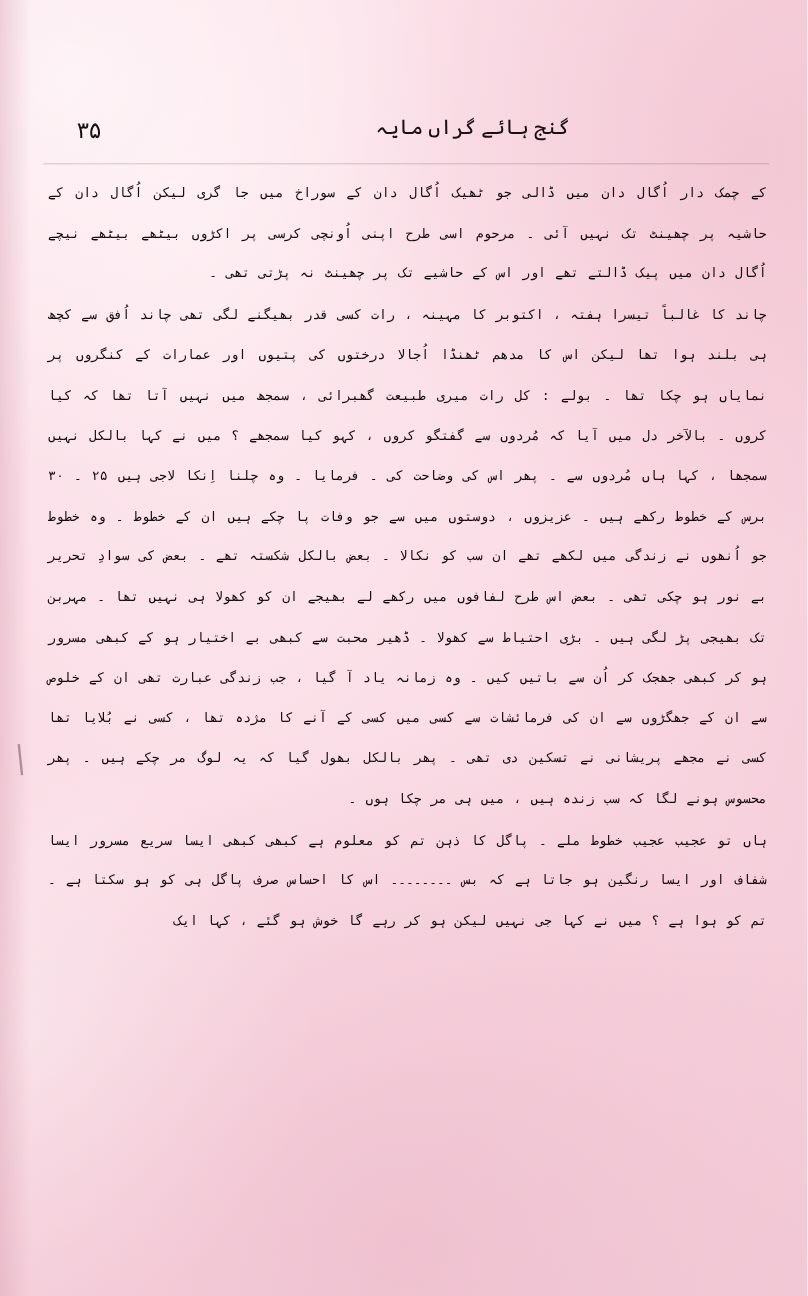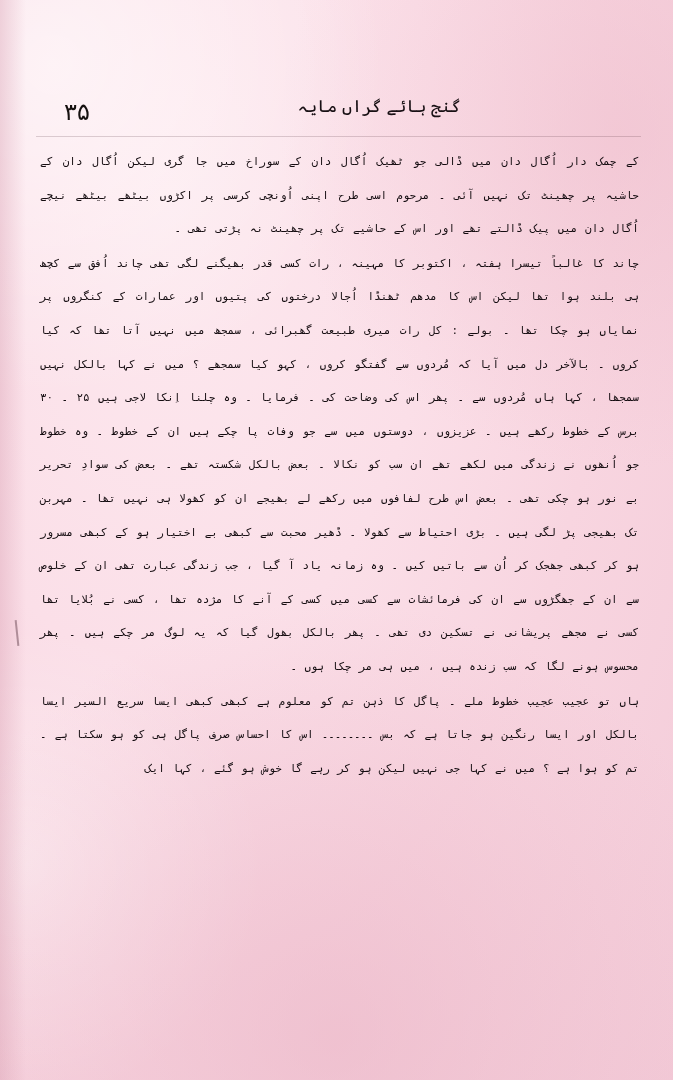--- a/index.html
+++ b/index.html
@@ -49,32 +49,32 @@
   }
 
   
   .header {
     position: relative;
     height: 34px;
     direction: rtl;
   }
   .header .title {
     position: absolute;
-    right: 178px;
+    right: 164px;
     top: 0;
     font-size: 17px;
     color: #181014;
     white-space: nowrap;
-    font-family: Liberation Sans, sans-serif;
+    font-family: Liberation Serif, serif;
   }
   .header .folio {
     position: absolute;
     left: 24px;
     top: 2px;
-    font-size: 24px;
+    font-size: 19px;
     color: #15100f;
     letter-spacing: 1px;
   }
 
   .rule {
     position: absolute;
     right: -2px;
     left: -4px;
     top: 40px;
     height: 1px;
@@ -124,19 +124,19 @@
     <div class="header">
       <div class="title">گنج ہائے گراں مایہ</div>
       <div class="folio">۳۵</div>
     </div>
 
     <div class="rule"></div>
 
     <div class="body-text">
       <p class="para">کے چمک دار اُگال دان میں ڈالی جو ٹھیک اُگال دان کے سوراخ میں جا گری لیکن اُگال دان کے حاشیہ پر چھینٹ تک نہیں آئی ۔ مرحوم اسی طرح اپنی اُونچی کرسی پر اکڑوں بیٹھے بیٹھے نیچے اُگال دان میں پیک ڈالتے تھے اور اس کے حاشیے تک پر چھینٹ نہ پڑتی تھی ۔</p>
       <p class="para">چاند کا غالباً تیسرا ہفتہ ، اکتوبر کا مہینہ ، رات کسی قدر بھیگنے لگی تھی چاند اُفق سے کچھ ہی بلند ہوا تھا لیکن اس کا مدھم ٹھنڈا اُجالا درختوں کی پتیوں اور عمارات کے کنگروں پر نمایاں ہو چکا تھا ۔ بولے : کل رات میری طبیعت گھبرائی ، سمجھ میں نہیں آتا تھا کہ کیا کروں ۔ بالآخر دل میں آیا کہ مُردوں سے گفتگو کروں ، کہو کیا سمجھے ؟ میں نے کہا بالکل نہیں سمجھا ، کہا ہاں مُردوں سے ۔ پھر اس کی وضاحت کی ۔ فرمایا ۔ وہ چلنا اِنکا لاجی ہیں ۲۵ ۔ ۳۰ برس کے خطوط رکھے ہیں ۔ عزیزوں ، دوستوں میں سے جو وفات پا چکے ہیں ان کے خطوط ۔ وہ خطوط جو اُنھوں نے زندگی میں لکھے تھے ان سب کو نکالا ۔ بعض بالکل شکستہ تھے ۔ بعض کی سوادِ تحریر بے نور ہو چکی تھی ۔ بعض اس طرح لفافوں میں رکھے لے بھیجے ان کو کھولا ہی نہیں تھا ۔ مہربن تک بھیجی پڑ لگی ہیں ۔ بڑی احتیاط سے کھولا ۔ ڈھیر محبت سے کبھی بے اختیار ہو کے کبھی مسرور ہو کر کبھی جھجک کر اُن سے باتیں کیں ۔ وہ زمانہ یاد آ گیا ، جب زندگی عبارت تھی ان کے خلوص سے ان کے جھگڑوں سے ان کی فرمائشات سے کسی میں کسی کے آنے کا مژدہ تھا ، کسی نے بُلایا تھا کسی نے مجھے پریشانی نے تسکین دی تھی ۔ پھر بالکل بھول گیا کہ یہ لوگ مر چکے ہیں ۔ پھر محسوس ہونے لگا کہ سب زندہ ہیں ، میں ہی مر چکا ہوں ۔</p>
-      <p class="para">ہاں تو عجیب عجیب خطوط ملے ۔ پاگل کا ذہن تم کو معلوم ہے کبھی کبھی ایسا سریع السیر ایسا بالکل اور ایسا رنگین ہو جاتا ہے کہ بس ۔۔۔۔۔۔۔۔ اس کا احساس صرف پاگل ہی کو ہو سکتا ہے ۔ تم کو ہوا ہے ؟ میں نے کہا جی نہیں لیکن ہو کر رہے گا خوش ہو گئے ، کہا ایک</p>
+      <p class="para">ہاں تو عجیب عجیب خطوط ملے ۔ پاگل کا ذہن تم کو معلوم ہے کبھی کبھی ایسا سریع مسرور ایسا شفاف اور ایسا رنگین ہو جاتا ہے کہ بس ۔۔۔۔۔۔۔۔ اس کا احساس صرف پاگل ہی کو ہو سکتا ہے ۔ تم کو ہوا ہے ؟ میں نے کہا جی نہیں لیکن ہو کر رہے گا خوش ہو گئے ، کہا ایک</p>
     </div>
 
   </div>
 
   <div class="margin-tick"></div>
 </div>
 
 </body></html>

